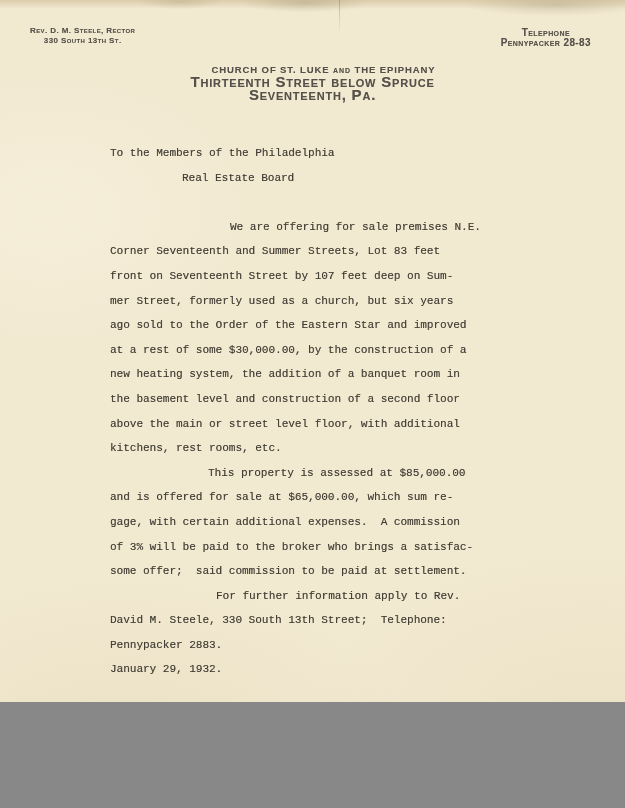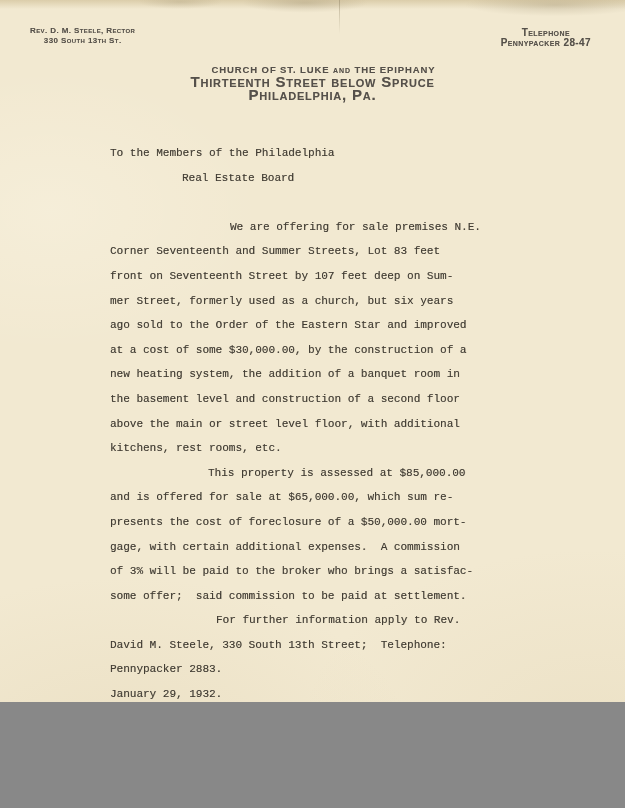--- a/index.html
+++ b/index.html
@@ -63,48 +63,47 @@
 <div class="page">
   <div class="crease"></div>
 
   <div class="lh-left">
     <div>Rev. D. M. Steele, Rector</div>
     <div>330 South 13th St.</div>
   </div>
 
   <div class="lh-right">
     <div>Telephone</div>
-    <div>Pennypacker 28-47</div>
+    <div>Pennypacker 28-83</div>
   </div>
 
   <div class="lh-center">
     <div class="lh-name">CHURCH OF ST. LUKE and THE EPIPHANY</div>
     <div class="lh-sub">Thirteenth Street below Spruce</div>
-    <div class="lh-sub">Philadelphia, Pa.</div>
+    <div class="lh-sub">Seventeenth, Pa.</div>
   </div>
 
   <div class="letter-body">
     <div class="ln">To the Members of the Philadelphia</div>
     <div class="ln ind-sal">Real Estate Board</div>
     <div class="ln"></div>
 
     <div class="ln ind-p1">We are offering for sale premises N.E.</div>
     <div class="ln">Corner Seventeenth and Summer Streets, Lot 83 feet</div>
     <div class="ln">front on Seventeenth Street by 107 feet deep on Sum-</div>
     <div class="ln">mer Street, formerly used as a church, but six years</div>
     <div class="ln">ago sold to the Order of the Eastern Star and improved</div>
-    <div class="ln">at a cost of some $30,000.00, by the construction of a</div>
+    <div class="ln">at a rest of some $30,000.00, by the construction of a</div>
     <div class="ln">new heating system, the addition of a banquet room in</div>
     <div class="ln">the basement level and construction of a second floor</div>
     <div class="ln">above the main or street level floor, with additional</div>
     <div class="ln">kitchens, rest rooms, etc.</div>
 
     <div class="ln ind-p2">This property is assessed at $85,000.00</div>
     <div class="ln">and is offered for sale at $65,000.00, which sum re-</div>
-    <div class="ln">presents the cost of foreclosure of a $50,000.00 mort-</div>
     <div class="ln">gage, with certain additional expenses.  A commission</div>
     <div class="ln">of 3% will be paid to the broker who brings a satisfac-</div>
     <div class="ln">some offer;  said commission to be paid at settlement.</div>
 
     <div class="ln ind-p3">For further information apply to Rev.</div>
     <div class="ln">David M. Steele, 330 South 13th Street;  Telephone:</div>
     <div class="ln">Pennypacker 2883.</div>
 
     <div class="ln date-ln">January 29, 1932.</div>
   </div>

